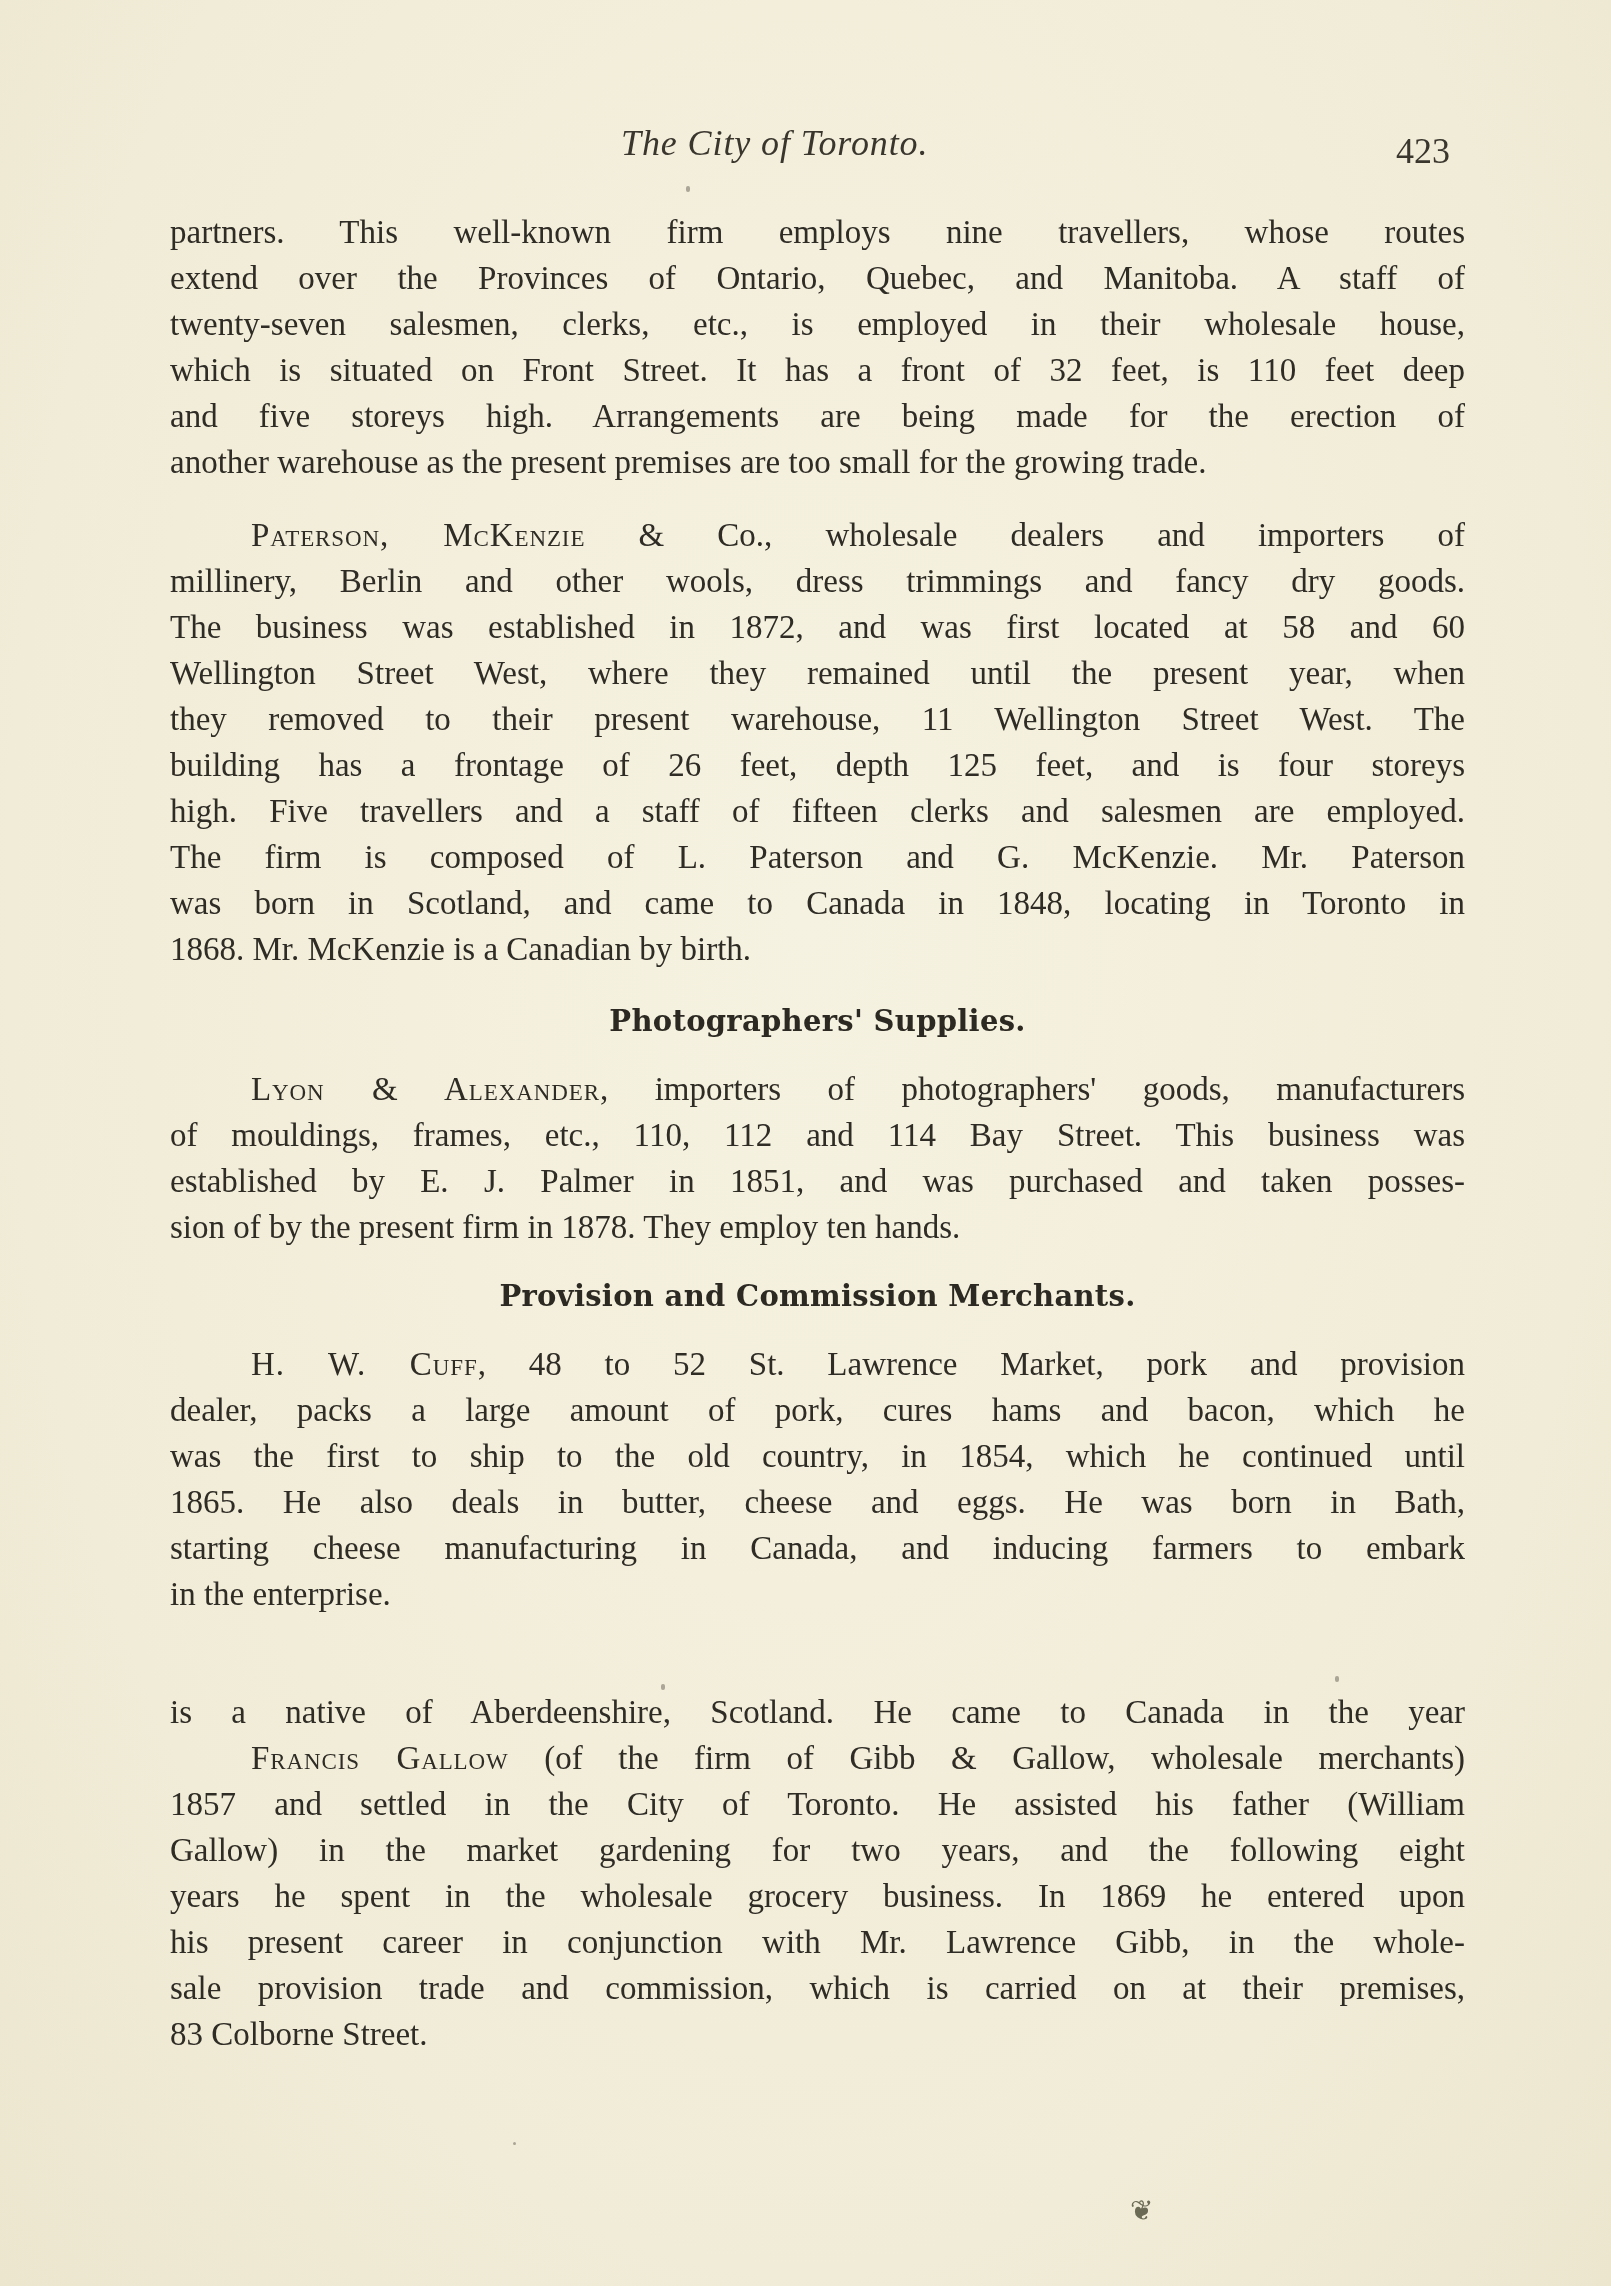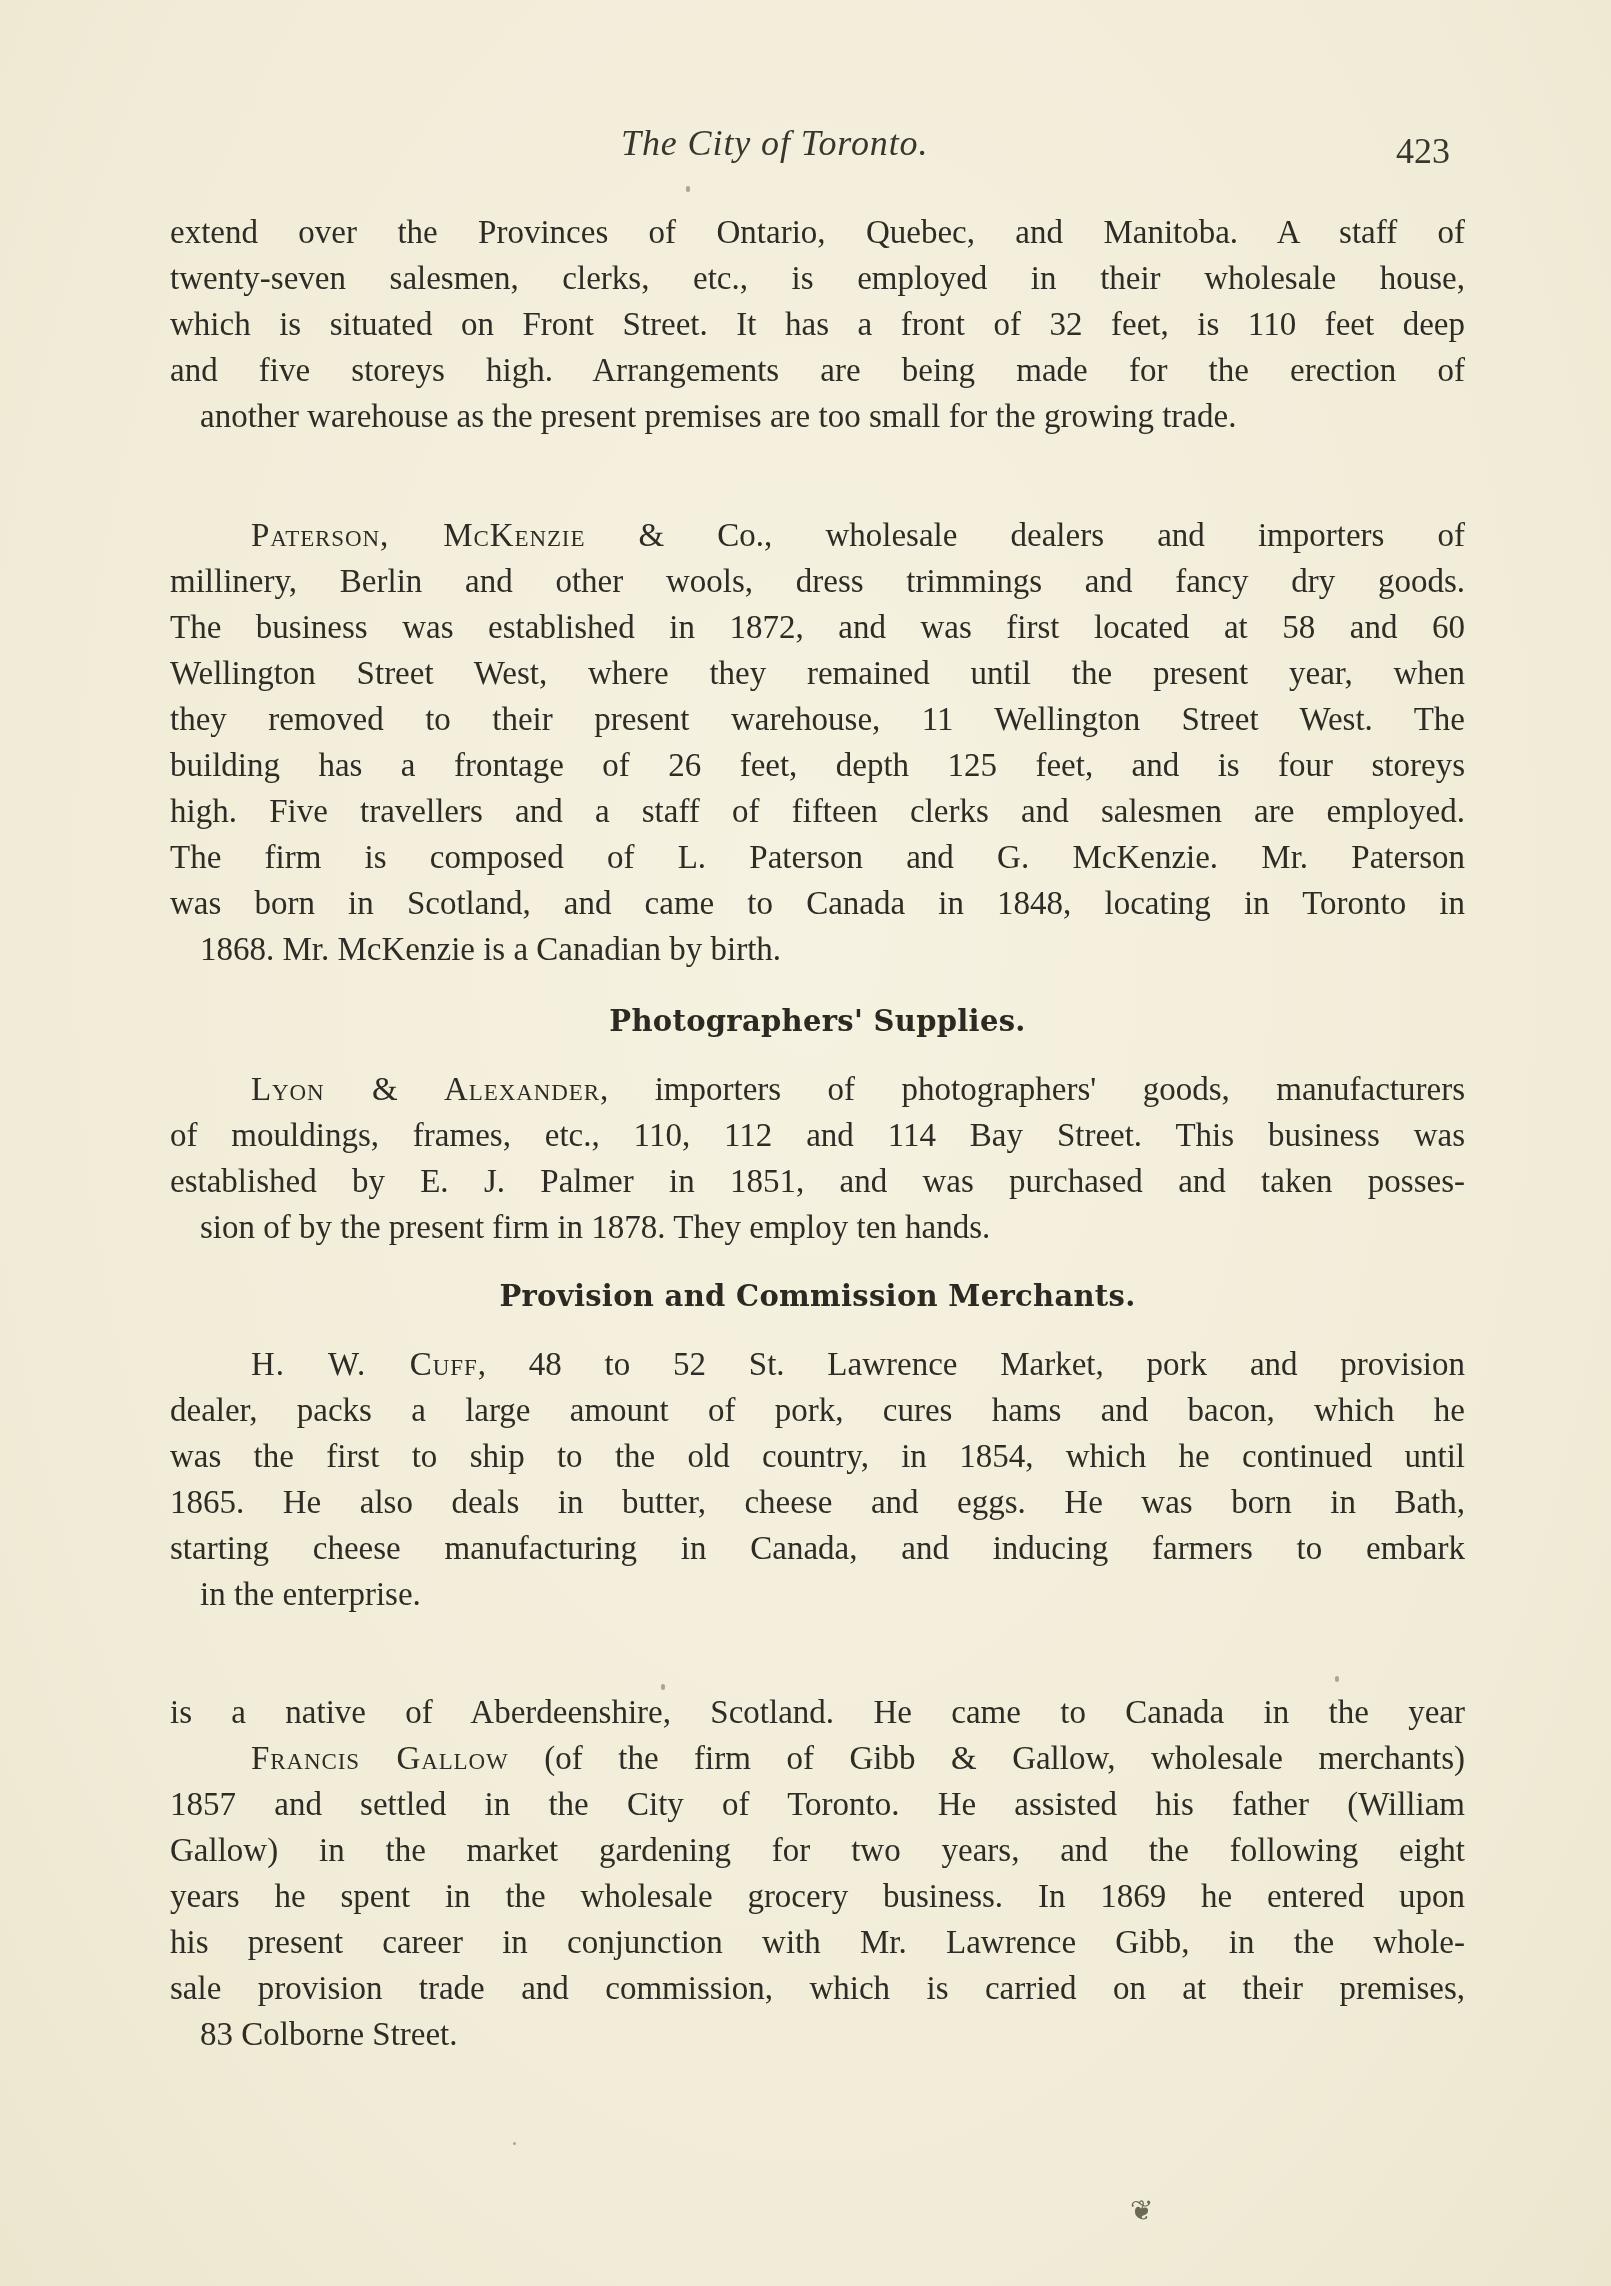--- a/index.html
+++ b/index.html
@@ -20,21 +20,21 @@
   .page-number {
     position: absolute; top: 130px; left: 1396px;
     font-size: 36px; color: #3a362e;
   }
   .text-block { position: absolute; left: 170px; width: 1295px; }
   .line {
     display: block; height: 46px; line-height: 46px;
     font-size: 33px; white-space: nowrap;
     text-align: justify; text-align-last: justify;
   }
-  .line.last { text-align-last: left; margin-left: 30px; }
+  .line.last { text-align-last: left; }
   .line.indent { padding-left: 81px; }
   .sc { font-variant: small-caps; letter-spacing: 0.9px; }
   .section-heading {
     position: absolute; left: 170px; width: 1295px; text-align: center;
     font-family: "DejaVu Serif", serif; font-size: 29px; font-weight: bold;
     color: #2c2922; letter-spacing: 0.3px;
   }
   .speck { position: absolute; width: 3.8px; height: 5.6px; background: #8c877a; border-radius: 1.9px; opacity: 0.7; }
   .ornament {
     position: absolute; left: 1130px; top: 2194px; font-size: 28px; color: #6b6a55;
@@ -42,20 +42,21 @@
 </style>
 </head>
 <body>
 
 <div class="page">
 
   <div class="running-head">The City of Toronto.</div>
   <div class="page-number">423</div>
 
   <div class="text-block" style="top:209px;">
+    <span class="line">partners.  This well-known firm employs nine travellers, whose routes</span>
     <span class="line">extend over the Provinces of Ontario, Quebec, and Manitoba.  A staff of</span>
     <span class="line">twenty-seven salesmen, clerks, etc., is employed in their wholesale house,</span>
     <span class="line">which is situated on Front Street.  It has a front of 32 feet, is 110 feet deep</span>
     <span class="line">and five storeys high.  Arrangements are being made for the erection of</span>
     <span class="line last">another warehouse as the present premises are too small for the growing trade.</span>
   </div>
 
   <div class="text-block" style="top:512px;">
     <span class="line indent"><span class="sc">Paterson, McKenzie</span><span> &amp; Co., wholesale dealers and importers of</span></span>
     <span class="line">millinery, Berlin and other wools, dress trimmings and fancy dry goods.</span>

